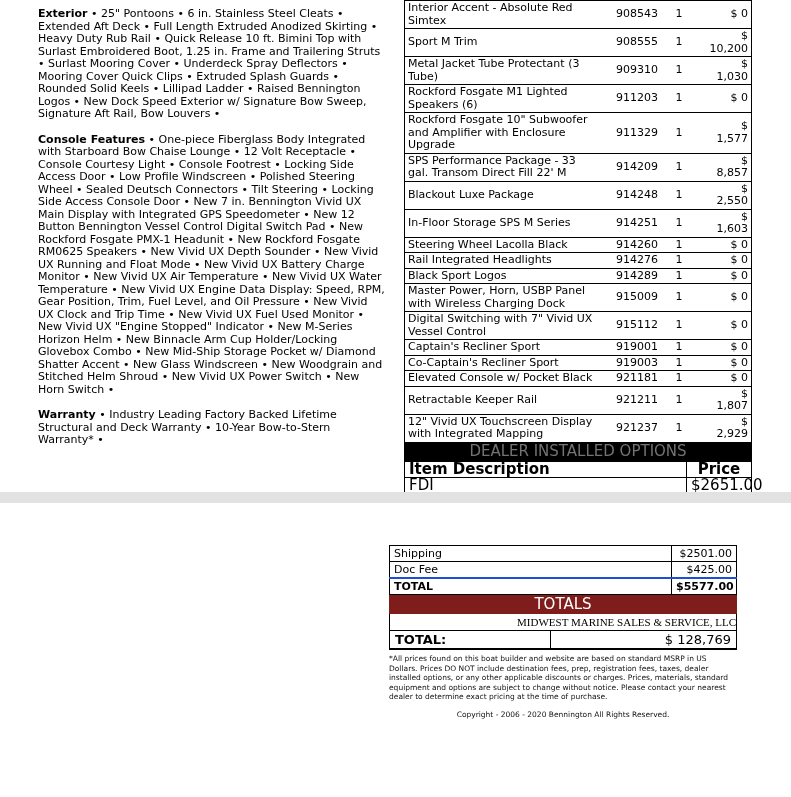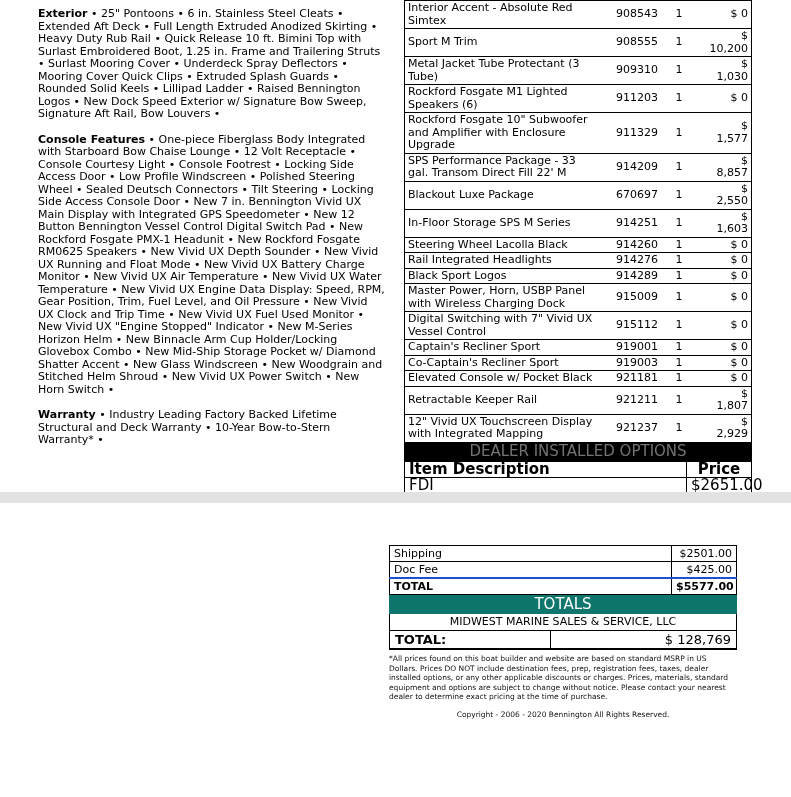--- a/index.html
+++ b/index.html
@@ -26,21 +26,21 @@
   .dealer td.price-col{width:56px;}
   .dealer .hdr td{font-weight:bold;}
   .dealer .hdr td.price-col{text-align:center;}
   .dealer td.price-val{text-align:right;}
   
   .totals-col{position:absolute;left:389px;top:545px;width:348px;}
   .tt{border:1px solid #000;font-size:11px;}
   .tt td{border:1px solid #000;padding:1px 4px;line-height:13px;}
   .tt td.price-col{width:56px;text-align:right;}
   .tt tr.bold-row td{font-weight:bold;border-top:2px solid #1d4ed8;}
-  .dealer-name{border:1px solid #000;border-top:none;text-align:center;font-size:11px;line-height:14px;padding:1px 0;}
+  .dealer-name{border:1px solid #000;border-top:none;text-align:right;font-size:11px;line-height:14px;padding:1px 0;font-family:Liberation Serif, serif;}
   .grand{border:1px solid #000;border-top:none;border-bottom:2px solid #000;font-size:13px;}
   .grand td{padding:1px 5px;line-height:15px;}
   .grand td.lbl{width:150px;font-weight:bold;border-right:1px solid #000;}
   .grand td.val{text-align:right;}
   .fineprint{margin-top:4px;font-size:7.5px;line-height:9.6px;color:#111;}
   .copyright{margin-top:8px;font-size:7.5px;text-align:center;color:#111;}
   .gray-band{position:absolute;left:0;top:492px;width:791px;height:11px;}
 </style>
 </head>
 <body>
@@ -98,21 +98,21 @@
           <tr>
             <td class="desc">SPS Performance Package - 33 gal. Transom Direct Fill 22' M</td>
             <td class="part">914209</td>
             <td class="qty">1</td>
             <td class="price">$
 8,857</td>
           </tr>
 
           <tr>
             <td class="desc">Blackout Luxe Package</td>
-            <td class="part">670697</td>
+            <td class="part">914248</td>
             <td class="qty">1</td>
             <td class="price">$
 2,550</td>
           </tr>
 
           <tr>
             <td class="desc">In-Floor Storage SPS M Series</td>
             <td class="part">914251</td>
             <td class="qty">1</td>
             <td class="price">$
@@ -228,21 +228,21 @@
             <td class="price-col">$425.00</td>
           </tr>
 
         <tr class="bold-row">
           <td>TOTAL</td>
           <td class="price-col">$5577.00</td>
         </tr>
       </tbody>
     </table>
 
-    <div class="banner" style="background: #0f766e; color: rgb(255, 255, 255);">TOTALS</div>
+    <div class="banner" style="background: #7f1d1d; color: rgb(255, 255, 255);">TOTALS</div>
 
     <div class="dealer-name">MIDWEST MARINE SALES &amp; SERVICE, LLC</div>
 
     <table class="grand">
       <tbody>
         <tr>
           <td class="lbl">TOTAL:</td>
           <td class="val">$ 128,769</td>
         </tr>
       </tbody>

